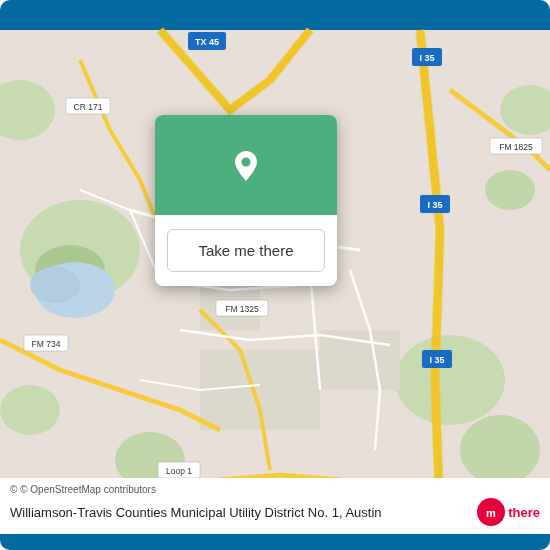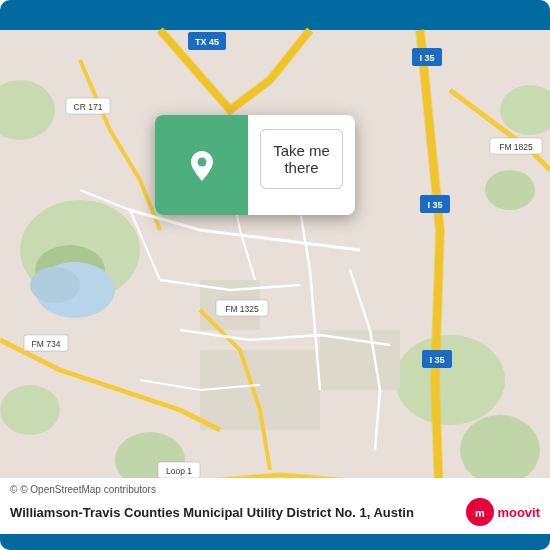--- a/index.html
+++ b/index.html
@@ -26,26 +26,27 @@
       position: absolute;
       top: 0; left: 0;
       width: 100%; height: 100%;
     }
 
     
     #popup-card {
       position: absolute;
       top: 115px;
       left: 155px;
-      width: 200px;
+      width: 182px;
       background: white;
       border-radius: 8px;
       box-shadow: 0 4px 16px rgba(0,0,0,0.35);
       display: flex;
-      align-items: flex-start;
+      flex-direction: column;
+      align-items: flex-end;
       overflow: hidden;
       z-index: 10;
     }
 
     #popup-green-area {
       width: 100%;
       height: 100px;
       background-color: #4caf7d;
       display: flex;
       align-items: center;
@@ -91,21 +92,21 @@
 
     #place-info {
       display: flex;
       align-items: center;
       justify-content: space-between;
     }
 
     #place-name {
       font-size: 13px;
       color: #222;
-      font-weight: 700;
+      font-weight: 400;
       flex: 1;
     }
 
     #moovit-logo {
       display: flex;
       align-items: center;
       margin-left: 8px;
       flex-shrink: 0;
     }
 
@@ -227,18 +228,18 @@
       <span>© OpenStreetMap contributors</span>
     </div>
     <div id="place-info">
       <span id="place-name">Williamson-Travis Counties Municipal Utility District No. 1, Austin</span>
       <div id="moovit-logo">
 
         <svg id="moovit-icon" viewBox="0 0 28 28" xmlns="http://www.w3.org/2000/svg">
           <circle cx="14" cy="14" r="14" fill="#e8003d"></circle>
           <text x="14" y="19" text-anchor="middle" font-size="11" fill="white" font-weight="bold">m</text>
         </svg>
-        <span id="moovit-text">moovit</span>
+        <span id="moovit-text">there</span>
       </div>
     </div>
   </div>
 
 </div>
 
 </body></html>

